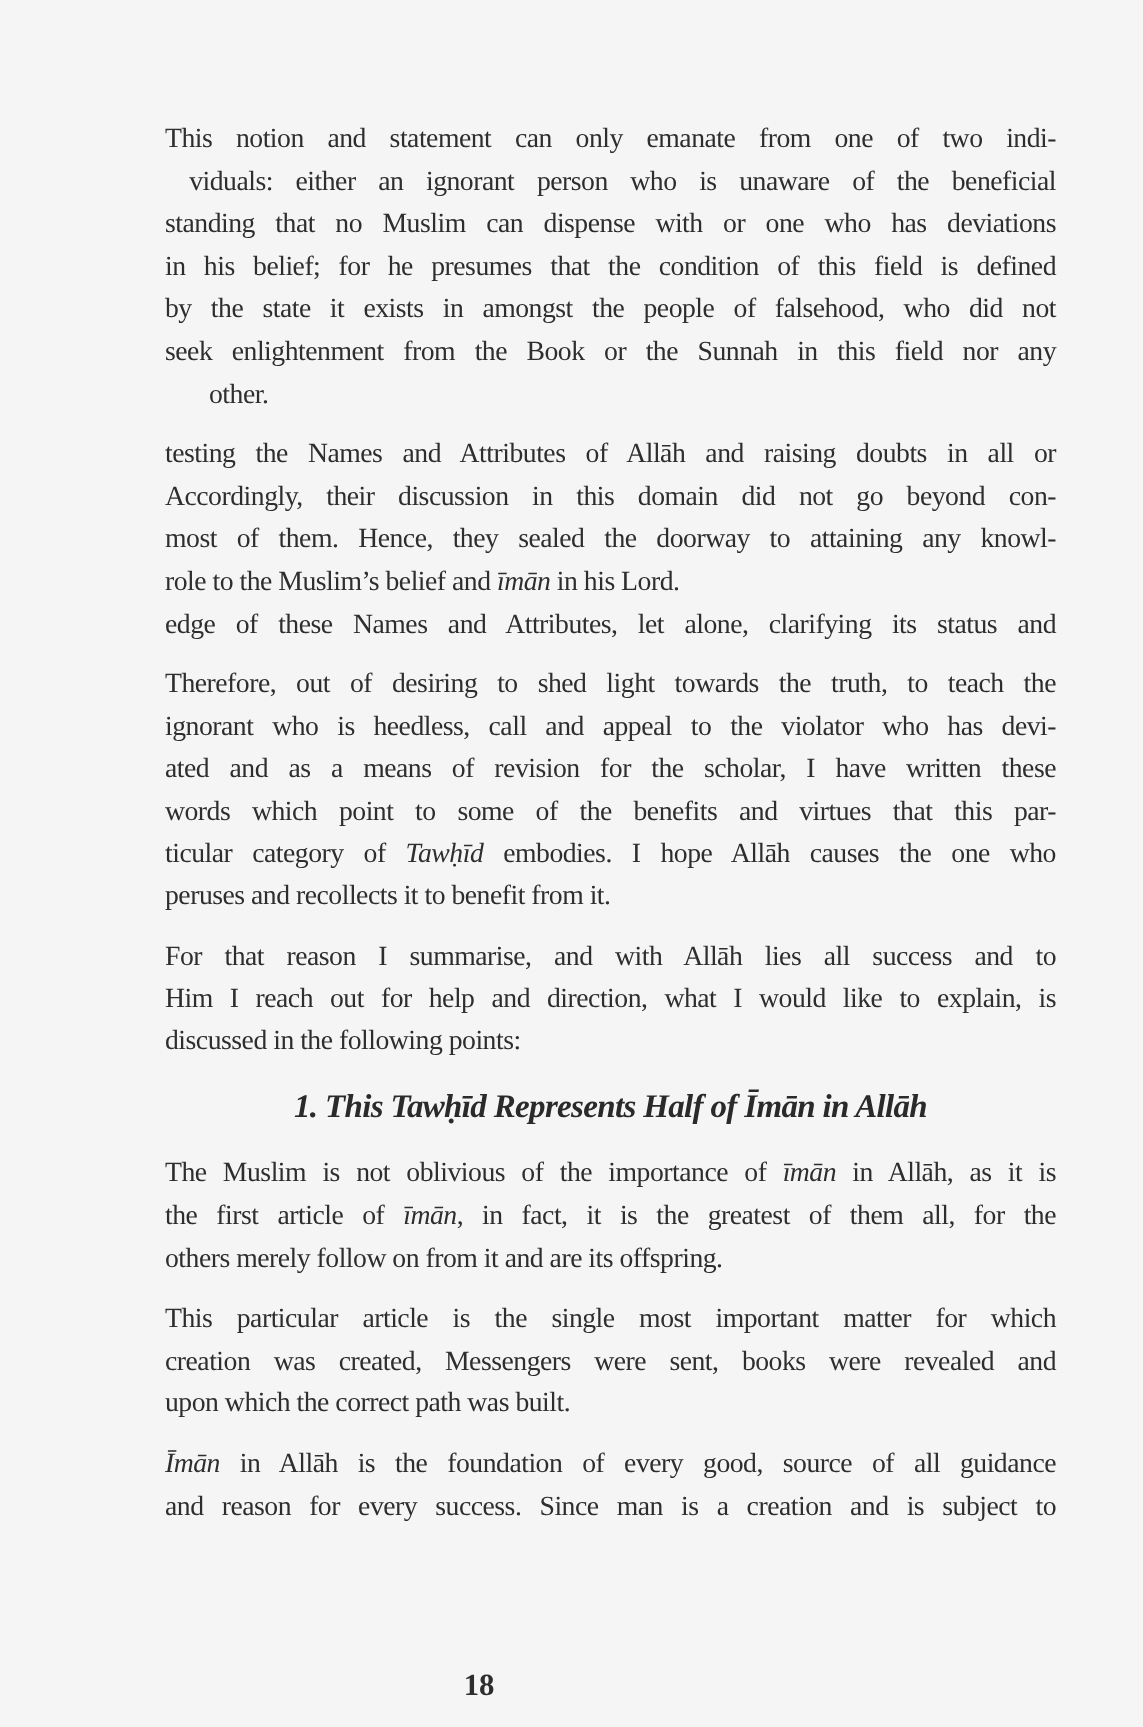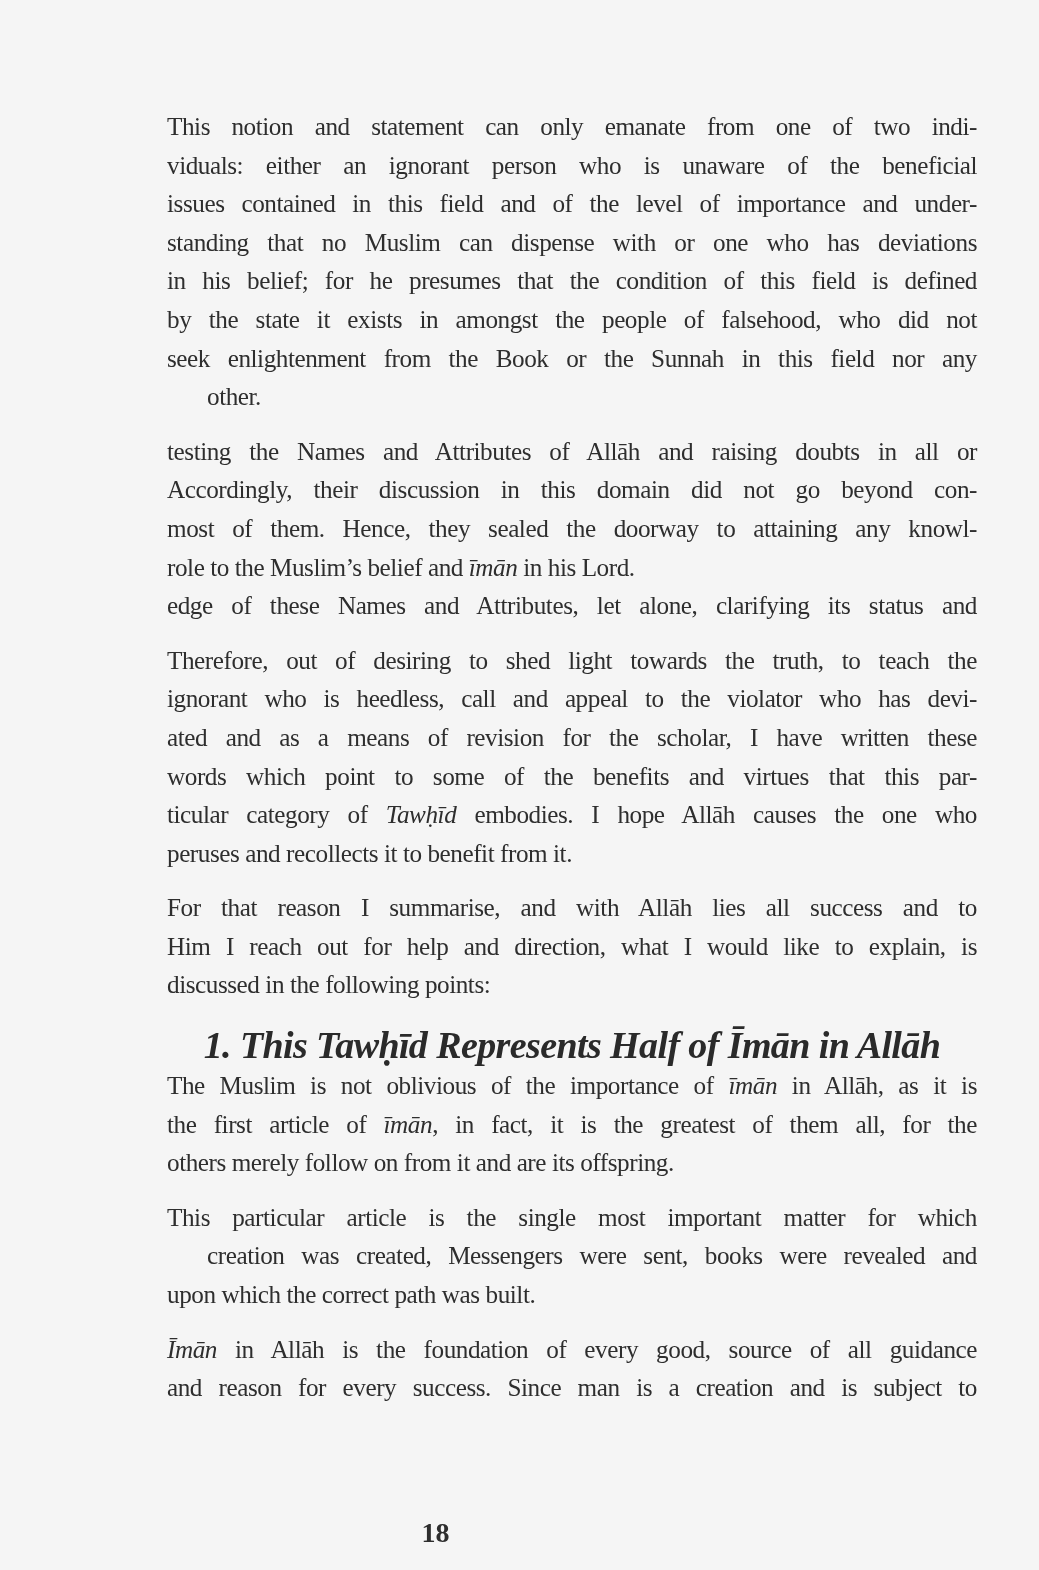--- a/index.html
+++ b/index.html
@@ -10,21 +10,21 @@
       width: 1039px;
       height: 1570px;
       background: #f5f5f5;
       position: relative;
       overflow: hidden;
       font-family: "Liberation Serif", "DejaVu Serif", serif;
       color: #2e2e2e;
     }
     .page {
       position: absolute;
-      left: 167px;
+      left: 150px;
       top: 108px;
       width: 810px;
     }
     .para {
       margin: 0 0 16px 0;
       font-size: 25.2px;
       line-height: 38.6px;
       text-align: justify;
       text-align-last: left;
       letter-spacing: -0.45px;
@@ -35,23 +35,23 @@
       display: block;
       text-align: justify;
       text-align-last: justify;
       white-space: nowrap;
     }
     .para .line.last {
       text-align-last: left;
     }
     .para i { font-style: italic; }
     .heading {
-      margin: 20px 0 2px 0;
+      margin: 20px 0 22px 0;
       text-align: center;
-      font-size: 38px;
+      font-size: 30px;
       line-height: 40px;
       font-weight: bold;
       font-style: italic;
       letter-spacing: -0.6px;
       color: #2a2a2a;
     }
     .page-number {
       position: absolute;
       left: 0;
       width: 871px;
@@ -62,22 +62,21 @@
       color: #2e2e2e;
     }
   </style>
 </head>
 <body>
 
 <div class="page">
   <div id="before">
       <div class="para">
         <span class="line" style="display: block;">This notion and statement can only emanate from one of two indi-</span>
-        <span class="line" style="display: block;">viduals: either an ignorant person who is unaware of the beneficial</span>
-        <span class="line" style="display: block;">issues contained in this field and of the level of importance and under-</span>
+        <span class="line" style="display: block; margin-left: 22px;">viduals: either an ignorant person who is unaware of the beneficial</span>
         <span class="line" style="display: block;">standing that no Muslim can dispense with or one who has deviations</span>
         <span class="line" style="display: block;">in his belief; for he presumes that the condition of this field is defined</span>
         <span class="line" style="display: block;">by the state it exists in amongst the people of falsehood, who did not</span>
         <span class="line" style="display: block;">seek enlightenment from the Book or the Sunnah in this field nor any</span>
         <span class="line last" style="display: block; margin-left: 40px;">other.</span>
       </div>
       <div class="para">
         <span class="line" style="display: block;">testing the Names and Attributes of Allāh and raising doubts in all or</span>
         <span class="line" style="display: block;">Accordingly, their discussion in this domain did not go beyond con-</span>
         <span class="line" style="display: block;">most of them. Hence, they sealed the doorway to attaining any knowl-</span>
@@ -100,21 +99,21 @@
     </div>
   <div class="heading">1. This Tawḥīd Represents Half of Īmān in Allāh</div>
   <div id="after">
       <div class="para">
         <span class="line" style="display: block;">The Muslim is not oblivious of the importance of <i>īmān</i> in Allāh, as it is</span>
         <span class="line" style="display: block;">the first article of <i>īmān</i>, in fact, it is the greatest of them all, for the</span>
         <span class="line last" style="display: block;">others merely follow on from it and are its offspring.</span>
       </div>
       <div class="para">
         <span class="line" style="display: block;">This particular article is the single most important matter for which</span>
-        <span class="line" style="display: block; margin-left: 40px;">creation was created, Messengers were sent, books were revealed and</span>
+        <span class="line" style="display: block;">creation was created, Messengers were sent, books were revealed and</span>
         <span class="line last" style="display: block;">upon which the correct path was built.</span>
       </div>
       <div class="para">
         <span class="line" style="display: block;"><i>Īmān</i> in Allāh is the foundation of every good, source of all guidance</span>
         <span class="line" style="display: block;">and reason for every success. Since man is a creation and is subject to</span>
       </div>
     </div>
 </div>
 
 <div class="page-number">18</div>

